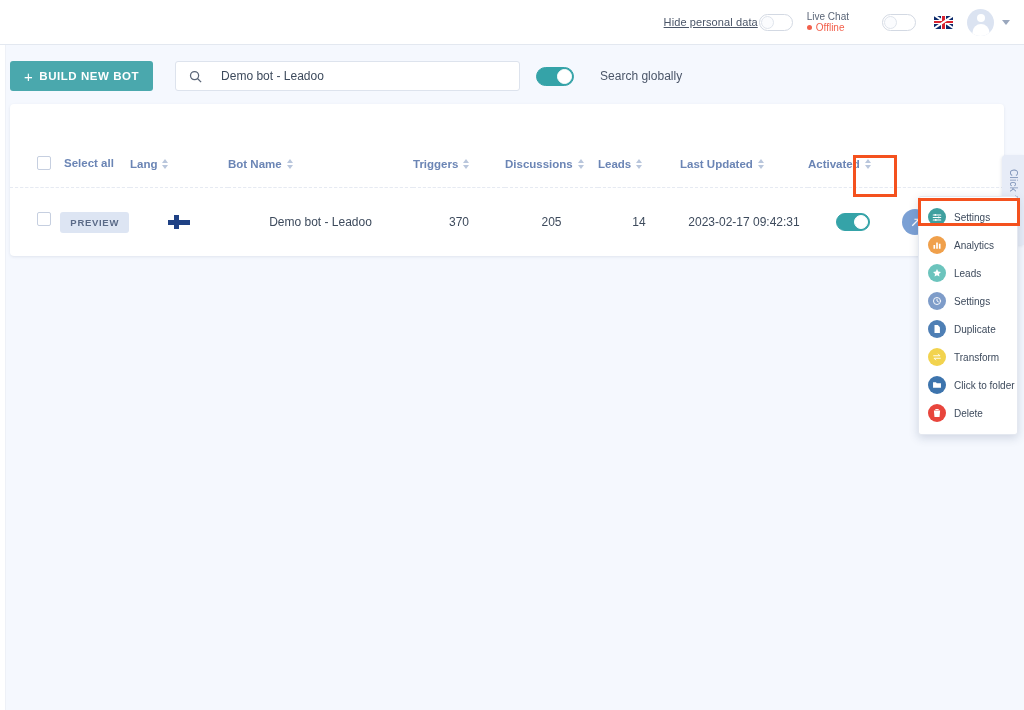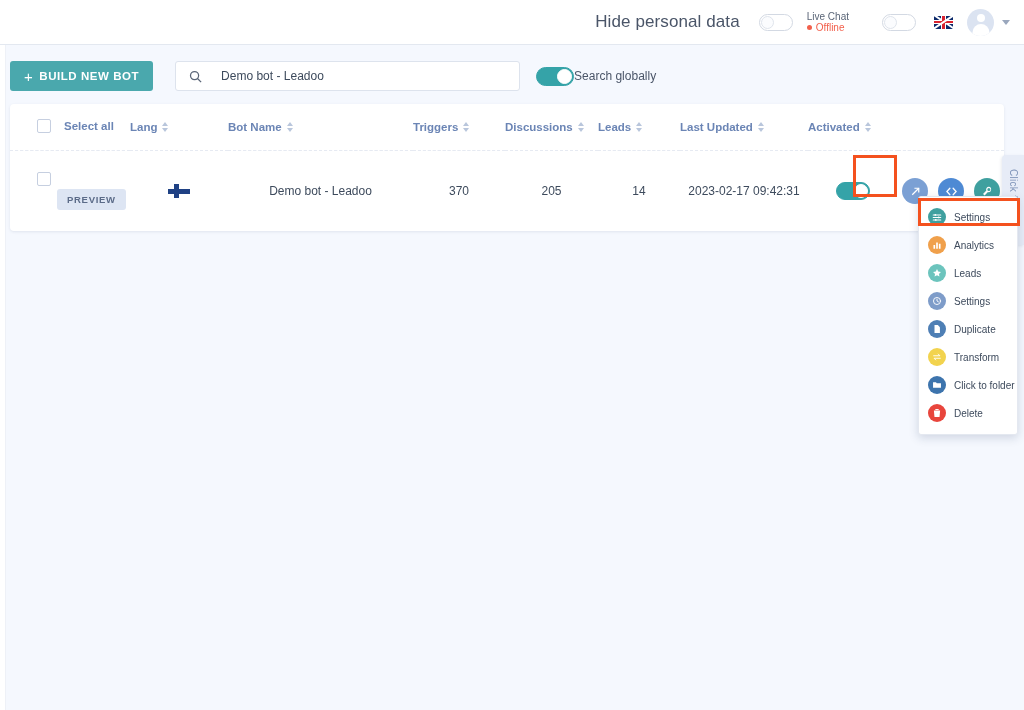--- a/index.html
+++ b/index.html
@@ -14,22 +14,22 @@
   .topbar {
     position: absolute; top: 0; left: 0; right: 0; height: 45px;
     background: #ffffff;
     border-bottom: 1px solid #e3e8f0;
     display: flex; align-items: center; justify-content: flex-end;
     padding-right: 14px;
   }
   .topbar-group { display: flex; align-items: center; }
 
   .hide-personal-label {
-    font-size: 17px; color: #4a5568; margin-right: 19px;
-    white-space: nowrap; letter-spacing: .1px;
+    font-size: 11px; color: #4a5568; margin-right: 1px;
+    white-space: nowrap; letter-spacing: .1px; text-decoration: underline;
   }
 
   .toggle {
     width: 34px; height: 17px; border-radius: 9px;
     background: #ffffff; border: 1px solid #d3d9e3;
     position: relative; flex: 0 0 auto;
   }
   .toggle .knob {
     position: absolute; top: 1px; left: 1px;
     width: 13px; height: 13px; border-radius: 50%;
@@ -112,36 +112,36 @@
     display: flex; align-items: center; padding: 0 12px;
   }
   .search-icon { width: 15px; height: 15px; flex: 0 0 auto; color: #5a6577; }
   .search-input {
     border: 0; outline: none; flex: 1; margin-left: 18px;
     font-size: 12px; color: #3d4a5c; font-family: "Liberation Sans", sans-serif;
     background: transparent;
   }
   .search-global-toggle { margin-left: 16px; width: 38px; height: 19px; border-radius: 10px; }
   .search-global-toggle .knob { width: 15px; height: 15px; }
-  .search-global-label { margin-left: 0; font-size: 12px; color: #4a5568; white-space: nowrap; }
+  .search-global-label { margin-left: 26px; font-size: 12px; color: #4a5568; white-space: nowrap; }
 
   
   .card {
     position: absolute; top: 104px; left: 10px; width: 994px;
     background: #ffffff; border-radius: 4px;
     box-shadow: 0 1px 3px rgba(40,60,100,.10);
     overflow: visible;
   }
   table { width: 100%; border-collapse: collapse; table-layout: fixed; }
   thead th {
     font-size: 11.5px; color: #6b85b5; font-weight: bold;
     padding: 15px 0; text-align: left; white-space: nowrap;
     border-bottom: 1px dashed #e6eaf2;
   }
-  thead th .th-inner { display: inline-flex; align-items: center; gap: 5px; }
+  thead th .th-inner { display: inline-flex; align-items: center; gap: 5px; margin-top: 37px; }
   .sort-arrows {
     display: inline-flex; flex-direction: column; gap: 2px; line-height: 0;
   }
   .sort-arrows i {
     display: block; width: 0; height: 0;
     border-left: 3.5px solid transparent; border-right: 3.5px solid transparent;
   }
   .sort-arrows i.up { border-bottom: 4px solid #b9c6dc; }
   .sort-arrows i.dn { border-top: 4px solid #b9c6dc; }
 
@@ -368,21 +368,21 @@
               </span>
           </span>
         </th>
         <th></th>
       </tr>
     </thead>
     <tbody>
       <tr>
         <td style="text-align:left;padding-left:27px;">
           <span class="cb"></span>
-          <span class="preview-pill" style="margin-left:20px;">PREVIEW</span>
+          <span class="preview-pill" style="margin-left:6px;">PREVIEW</span>
         </td>
         <td>
           <div class="flag-fi">
             <div class="fi-h"></div>
               <div class="fi-v"></div>
           </div>
         </td>
         <td>Demo bot - Leadoo</td>
         <td>370</td>
         <td>205</td>

